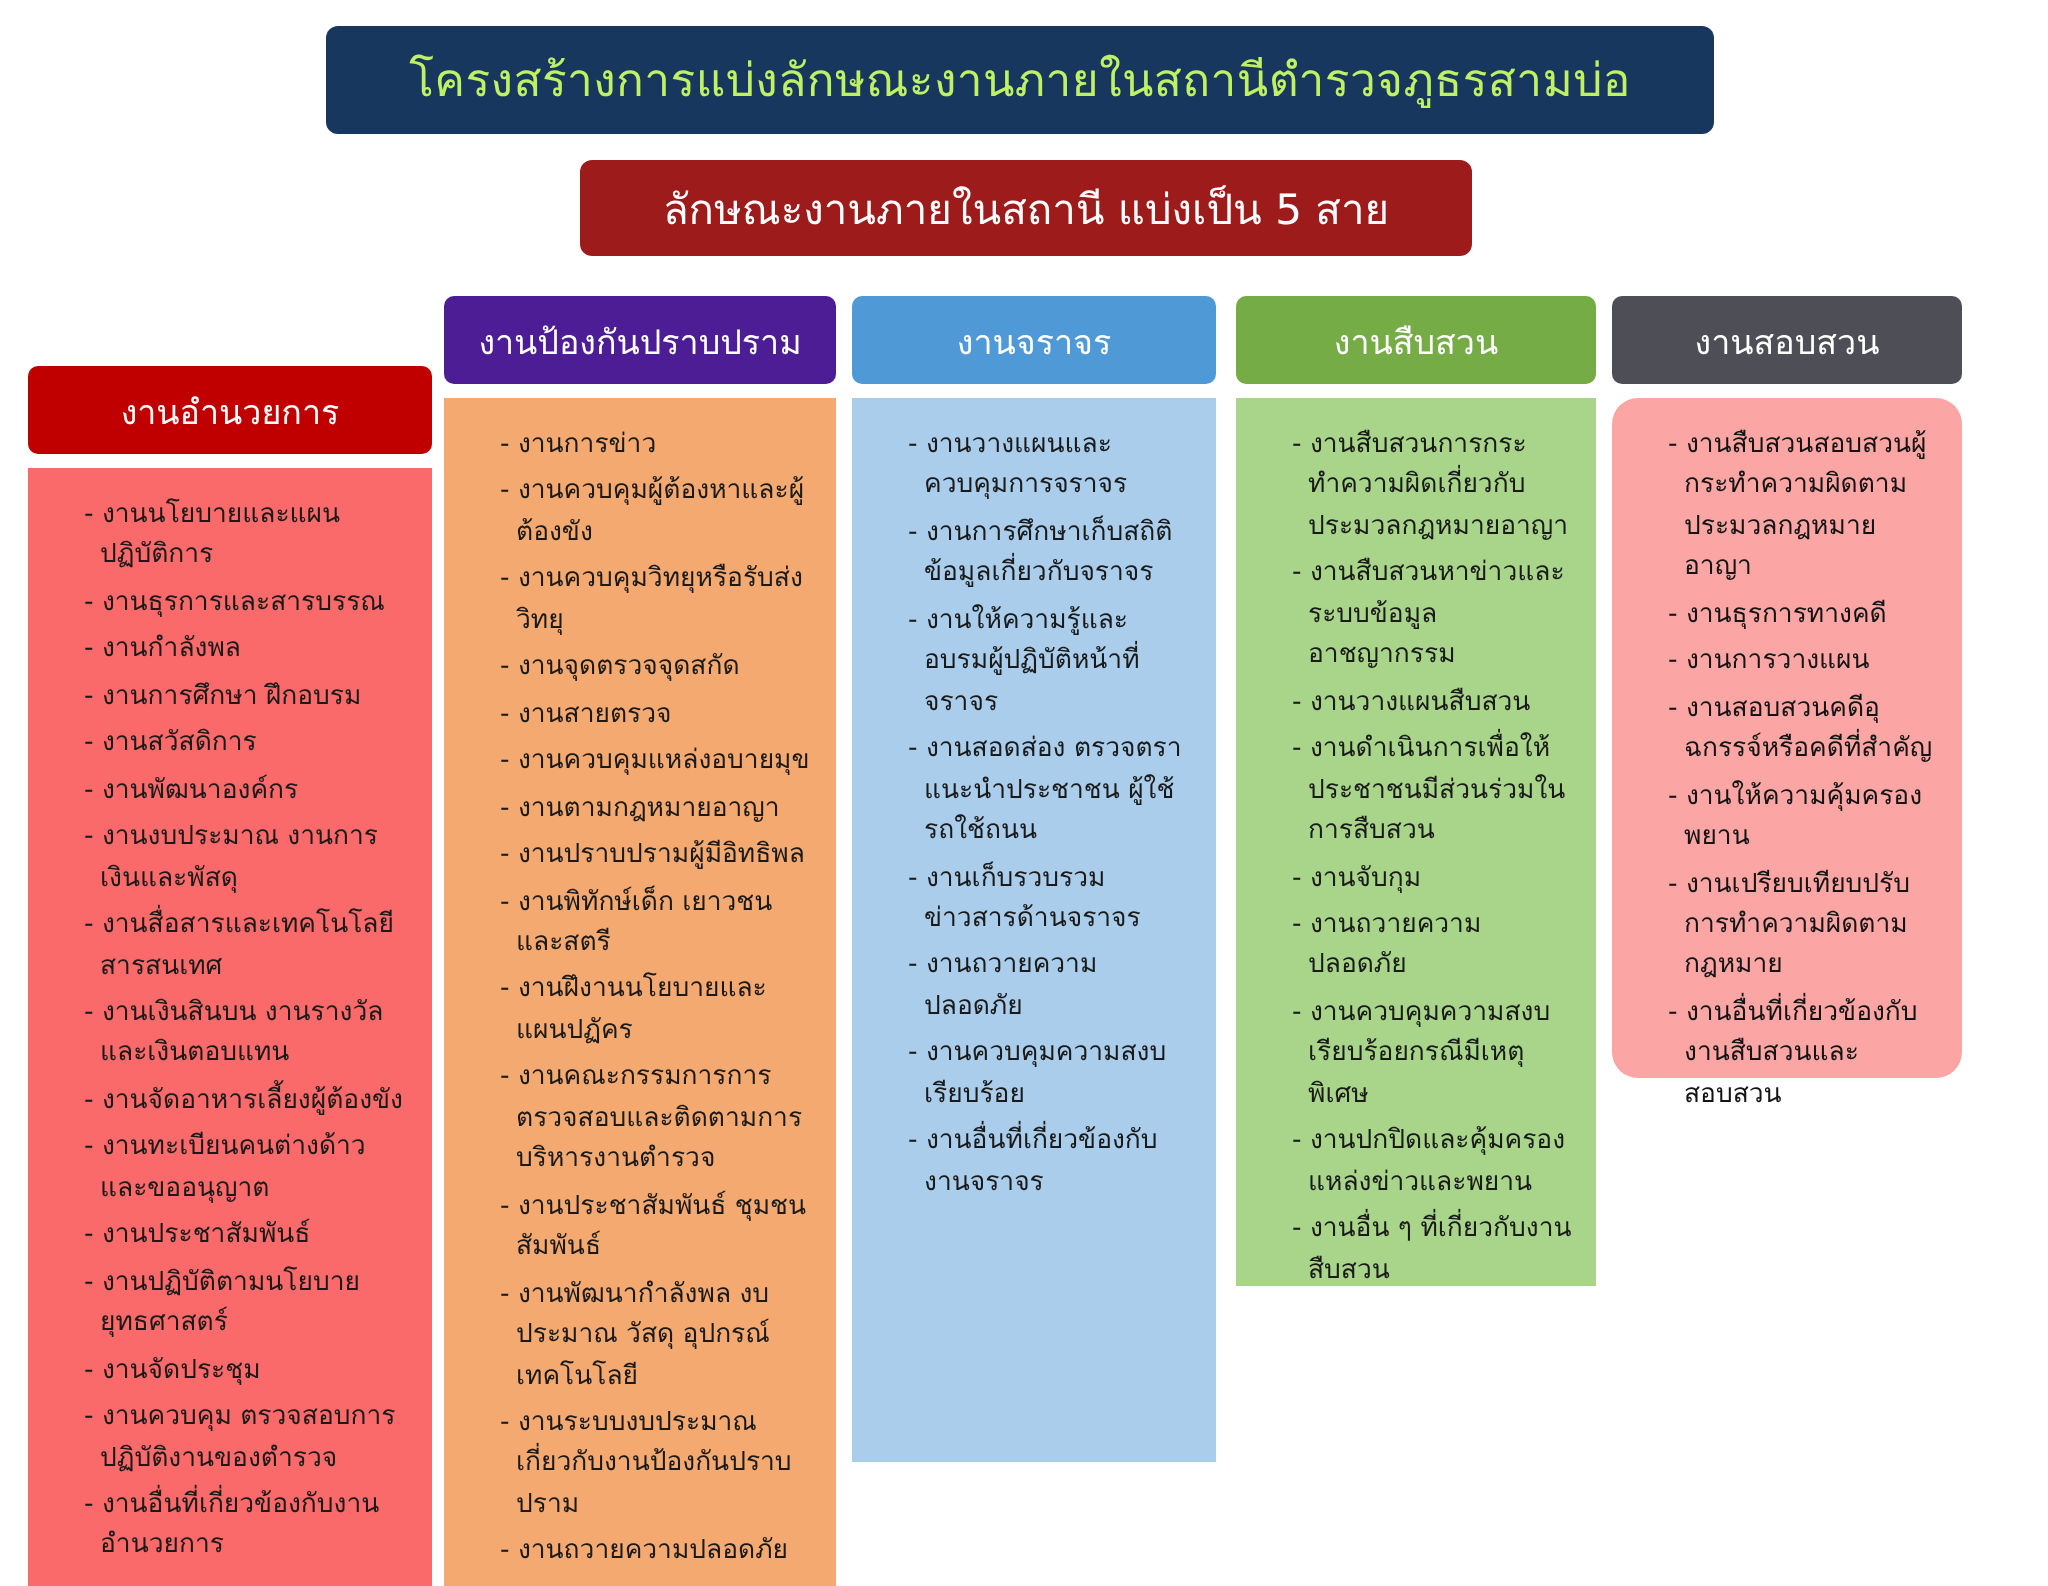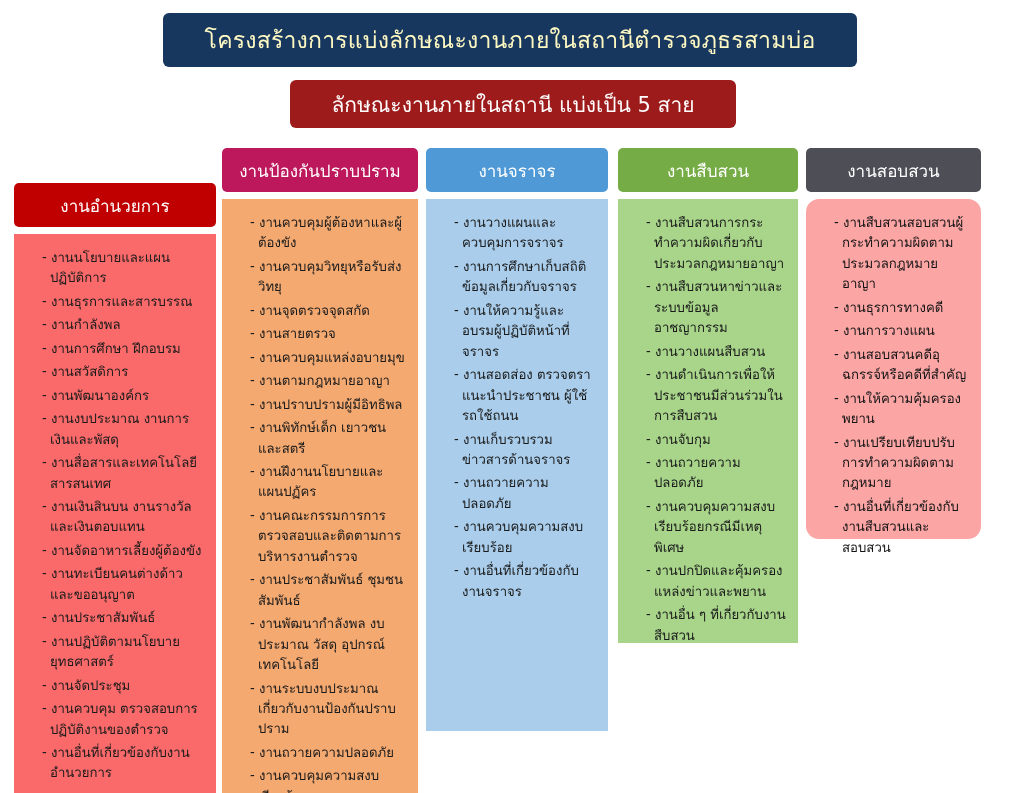--- a/index.html
+++ b/index.html
@@ -24,21 +24,21 @@
     position: absolute;
     left: 163px;
     top: 13px;
     width: 694px;
     height: 54px;
     background: #17375e;
     border-radius: 6px;
     display: flex;
     align-items: center;
     justify-content: center;
-    color: #fef9c3;
+    color: #bef264;
     font-size: 23px;
     letter-spacing: 0.2px;
     box-sizing: border-box;
     padding: 0 10px;
     text-align: center;
   }
   .sub-title {
     position: absolute;
     left: 290px;
     top: 80px;
@@ -86,21 +86,21 @@
     padding-left: 8px;
   }
   
   #col-0 { left: 14px;  width: 202px; }
   #col-1 { left: 222px; width: 196px; }
   #col-2 { left: 426px; width: 182px; }
   #col-3 { left: 618px; width: 180px; }
   #col-4 { left: 806px; width: 175px; }
 
   #col-0 .col-head { background: #c00000; margin-top: 35px; }
-  #col-1 .col-head { background: #be185d; }
+  #col-1 .col-head { background: #4c1d95; }
   #col-2 .col-head { background: #4f9ad6; }
   #col-3 .col-head { background: #76ac46; }
   #col-4 .col-head { background: #4e4e56; }
 
   #col-0 .col-body { background: #fa6a6a; height: 612px; }
   #col-1 .col-body { background: #f4a971; height: 632px; }
   #col-2 .col-body { background: #a9cdeb; height: 532px; }
   #col-3 .col-body { background: #a8d58a; height: 444px; }
   #col-4 .col-body { background: #fca5a5; height: 340px; color:#141414;border-radius:13px; }
 </style>
@@ -130,20 +130,21 @@
       <div class="item">- งานปฏิบัติตามนโยบายยุทธศาสตร์</div>
       <div class="item">- งานจัดประชุม</div>
       <div class="item">- งานควบคุม ตรวจสอบการปฏิบัติงานของตำรวจ</div>
       <div class="item">- งานอื่นที่เกี่ยวข้องกับงานอำนวยการ</div>
     </div>
   </div>
 
   <div class="col" id="col-1">
     <div class="col-head">งานป้องกันปราบปราม</div>
     <div class="col-body">
+      <div class="item">- งานการข่าว</div>
       <div class="item">- งานควบคุมผู้ต้องหาและผู้ต้องขัง</div>
       <div class="item">- งานควบคุมวิทยุหรือรับส่งวิทยุ</div>
       <div class="item">- งานจุดตรวจจุดสกัด</div>
       <div class="item">- งานสายตรวจ</div>
       <div class="item">- งานควบคุมแหล่งอบายมุข</div>
       <div class="item">- งานตามกฎหมายอาญา</div>
       <div class="item">- งานปราบปรามผู้มีอิทธิพล</div>
       <div class="item">- งานพิทักษ์เด็ก เยาวชน และสตรี</div>
       <div class="item">- งานฝึงานนโยบายและแผนปฏัคร</div>
       <div class="item">- งานคณะกรรมการการตรวจสอบและติดตามการบริหารงานตำรวจ</div>

